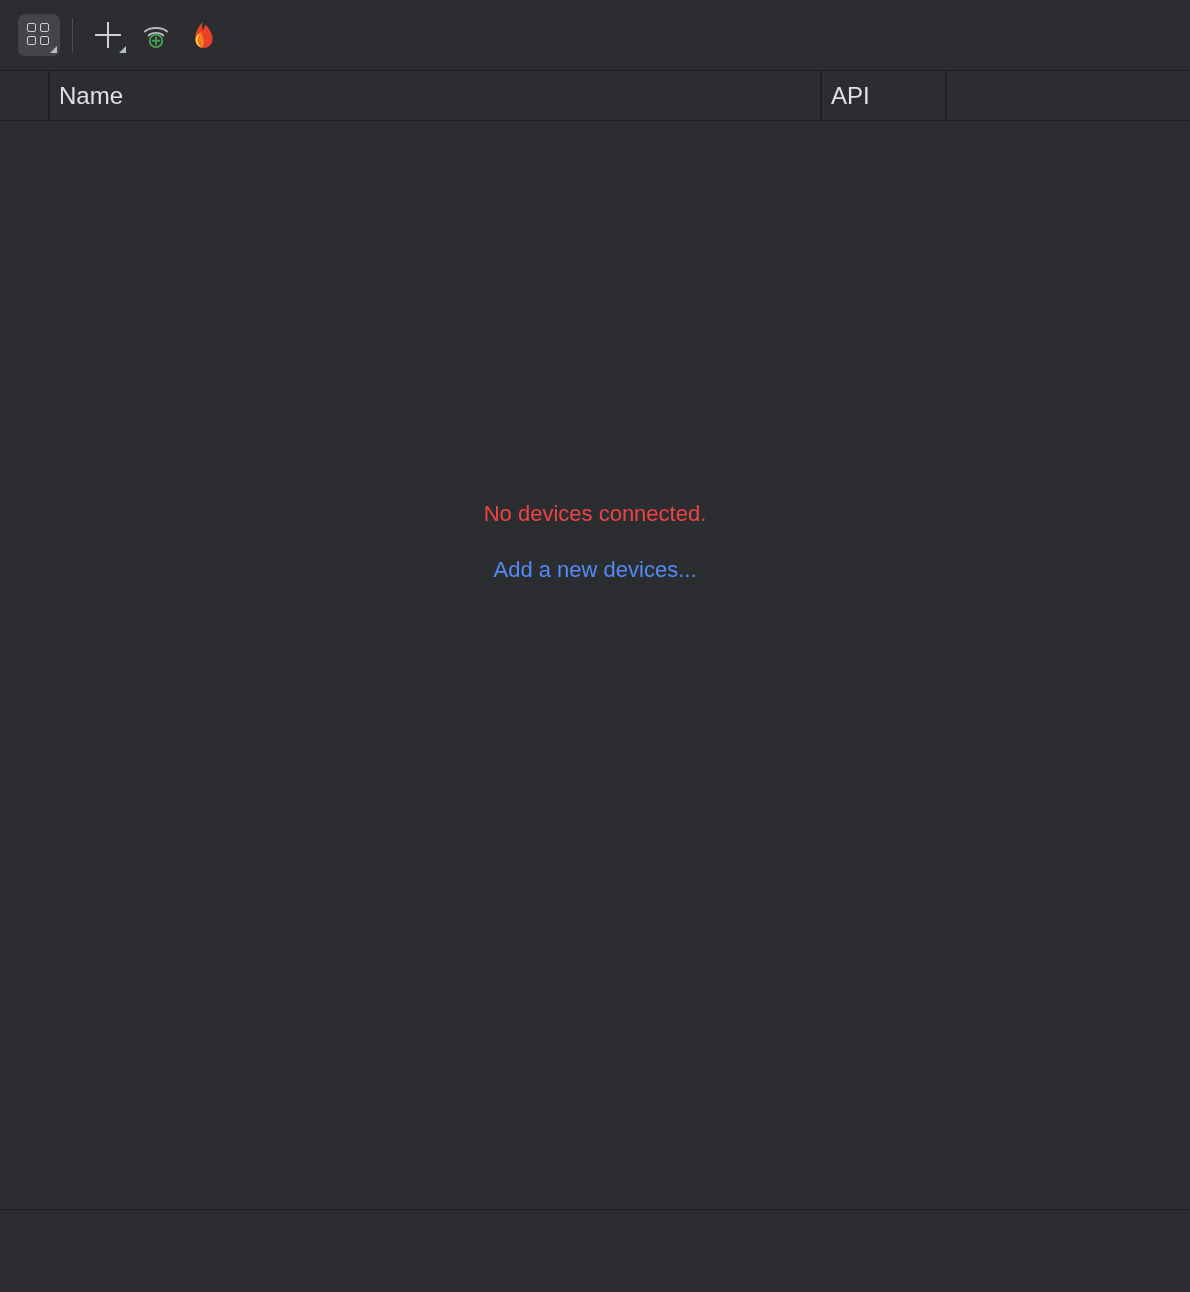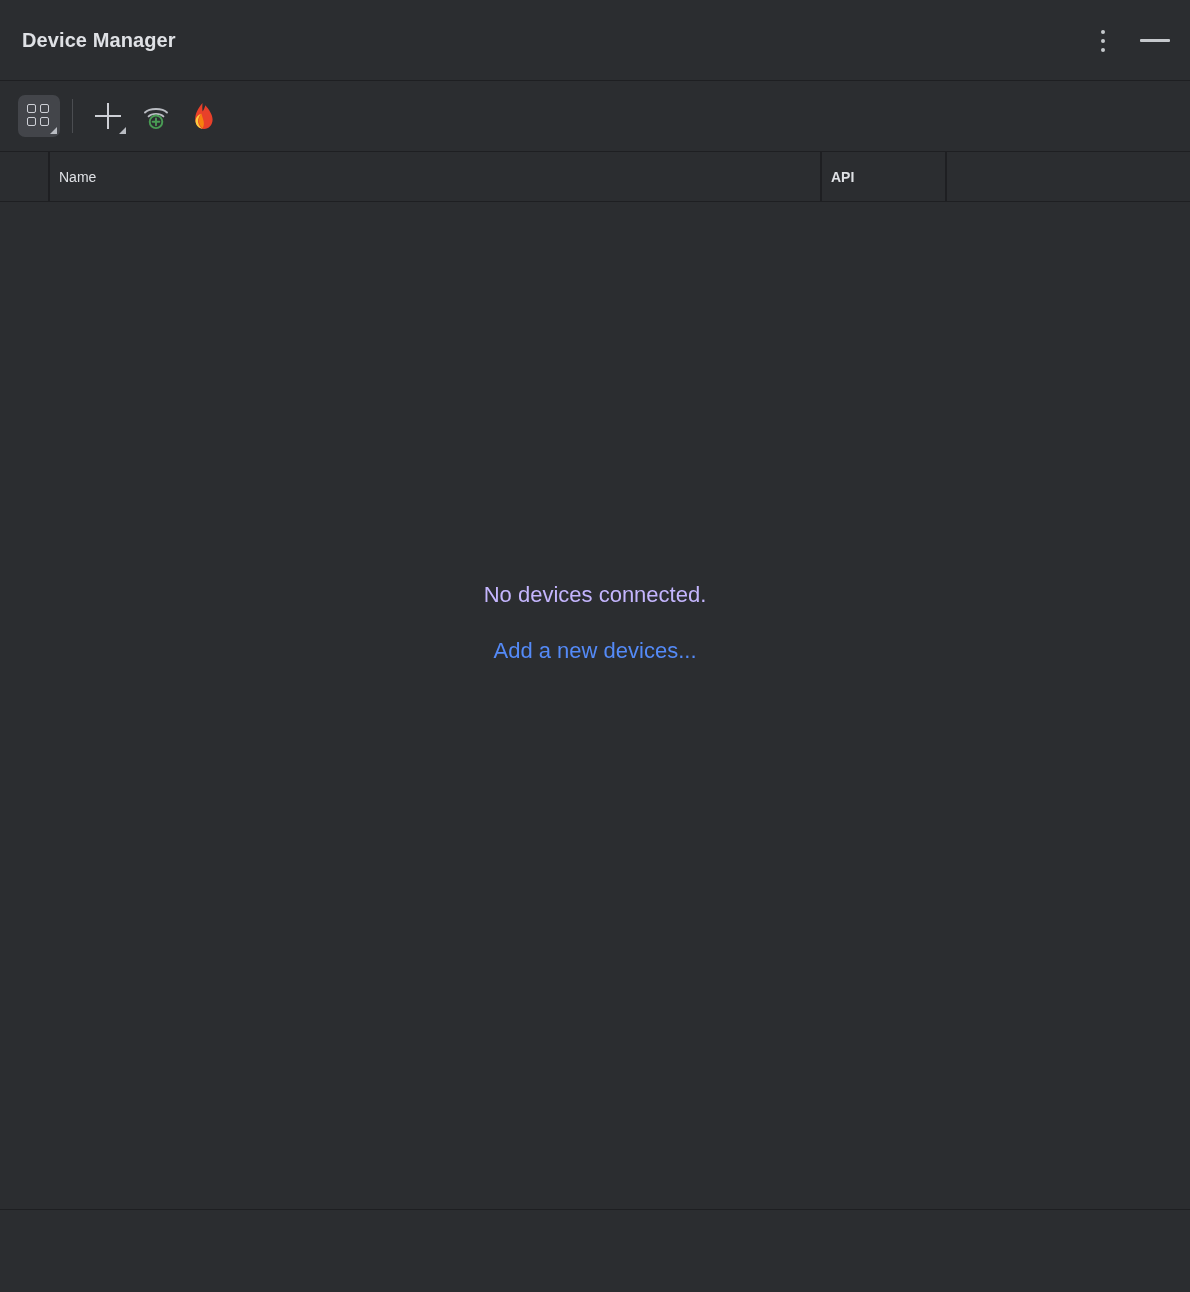--- a/index.html
+++ b/index.html
@@ -189,32 +189,32 @@
     display: flex;
     align-items: stretch;
     box-sizing: border-box;
     user-select: none;
   }
   .th {
     position: relative;
     display: flex;
     align-items: center;
     box-sizing: border-box;
-    font-size: 14px;
+    font-size: 24px;
     color: #dfe1e5;
     padding-left: 9px;
     overflow: hidden;
     white-space: nowrap;
   }
   .th.sep {
     border-left: 2px solid #1e1f22;
   }
   .th-spacer { width: 48px; flex: 0 0 48px; }
   .th-name { width: 772px; flex: 0 0 772px; }
-  .th-api  { width: 125px; flex: 0 0 125px; font-weight: bold; }
+  .th-api  { width: 125px; flex: 0 0 125px; }
   .th-type { width: 152px; flex: 0 0 152px; }
   .th-last { flex: 1 1 auto; }
 
   
   .table-body {
     position: relative;
     flex: 1 1 auto;
     background: #2b2d30;
     display: flex;
     flex-direction: column;
@@ -225,21 +225,21 @@
   .empty-state {
     position: absolute;
     left: 0;
     right: 0;
     top: 382px;
     text-align: center;
     user-select: none;
   }
   .empty-msg {
     font-size: 22px;
-    color: #c4b5fd;
+    color: #ef4444;
     line-height: 1;
     margin-bottom: 34px;
   }
   .empty-link {
     font-size: 22px;
     color: #548af7;
     line-height: 1;
     cursor: pointer;
     display: inline-block;
   }
@@ -251,36 +251,20 @@
     background: #2b2d30;
     border-top: 1px solid #1e1f22;
     box-sizing: border-box;
   }
 </style>
 </head>
 <body>
 
 <div id="app">
 
-  <div class="titlebar">
-    <div class="title-text">Device Manager</div>
-
-    <div class="titlebar-actions">
-      <div class="icon-btn">
-        <span class="kebab">
-          <span></span>
-            <span></span>
-            <span></span>
-        </span>
-      </div>
-      <div class="icon-btn">
-        <span class="minimize-bar"></span>
-      </div>
-    </div>
-  </div>
 
   <div class="toolbar">
 
     <div class="tool selected">
       <span class="grid-icon">
         <i></i>
           <i></i>
           <i></i>
           <i></i>
       </span>

